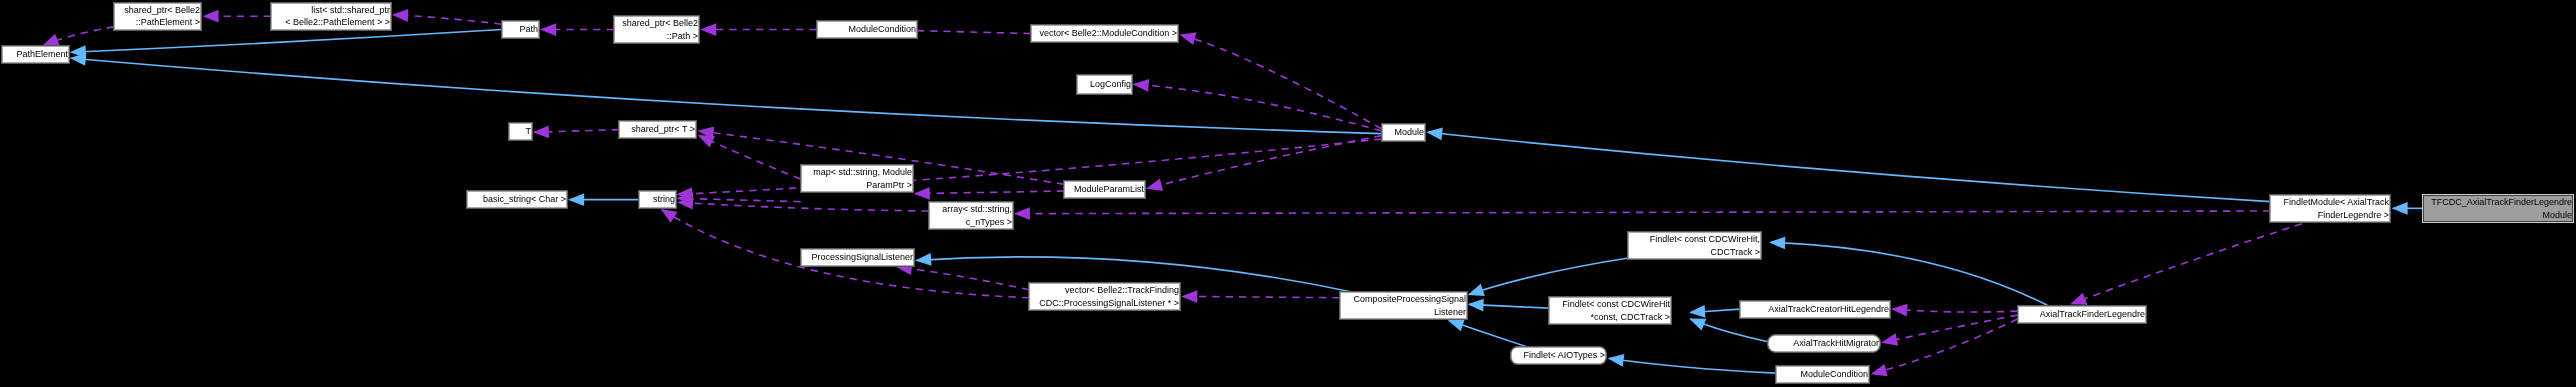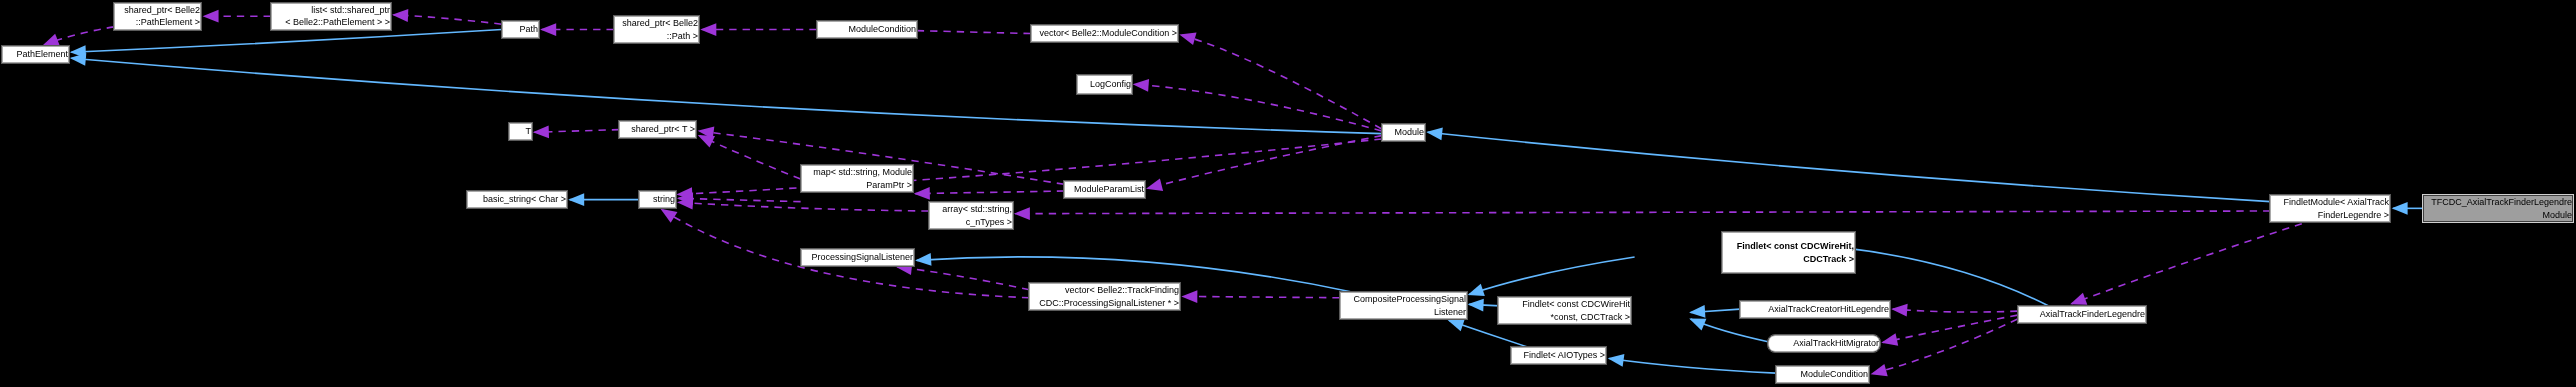--- a/index.html
+++ b/index.html
@@ -148,29 +148,29 @@
         <div>ProcessingSignalListener</div>
       </div>
       <div class="class-node" style="left: 1029px; top: 283px; width: 151px; height: 27px;">
         <div>vector&lt; Belle2::TrackFinding</div>
         <div>CDC::ProcessingSignalListener * &gt;</div>
       </div>
       <div class="class-node" style="left: 1340px; top: 292px; width: 127px; height: 27px;">
         <div>CompositeProcessingSignal</div>
         <div>Listener</div>
       </div>
-      <div class="class-node" style="left: 1722px; top: 232px; width: 133px; height: 41px; font-weight: bold;">
+      <div class="class-node" style="left: 1628px; top: 232px; width: 133px; height: 27px;">
         <div>Findlet&lt; const CDCWireHit,</div>
         <div>CDCTrack &gt;</div>
       </div>
-      <div class="class-node" style="left: 1498px; top: 297px; width: 133px; height: 27px;">
+      <div class="class-node" style="left: 1549px; top: 297px; width: 122px; height: 27px;">
         <div>Findlet&lt; const CDCWireHit</div>
         <div>*const, CDCTrack &gt;</div>
       </div>
-      <div class="class-node" style="left: 1511px; top: 347px; width: 95px; height: 17.3px;">
+      <div class="class-node" style="left: 1511px; top: 347px; width: 95px; height: 17.3px; border-radius: 6px;">
         <div>Findlet&lt; AIOTypes &gt;</div>
       </div>
       <div class="class-node" style="left: 1740px; top: 301px; width: 150px; height: 16.7px;">
         <div>AxialTrackCreatorHitLegendre</div>
       </div>
       <div class="class-node" style="left: 1768px; top: 335px; width: 112px; height: 16.7px; border-radius: 7px;">
         <div>AxialTrackHitMigrator</div>
       </div>
       <div class="class-node" style="left: 1776px; top: 366px; width: 93px; height: 16.7px;">
         <div>ModuleCondition</div>

